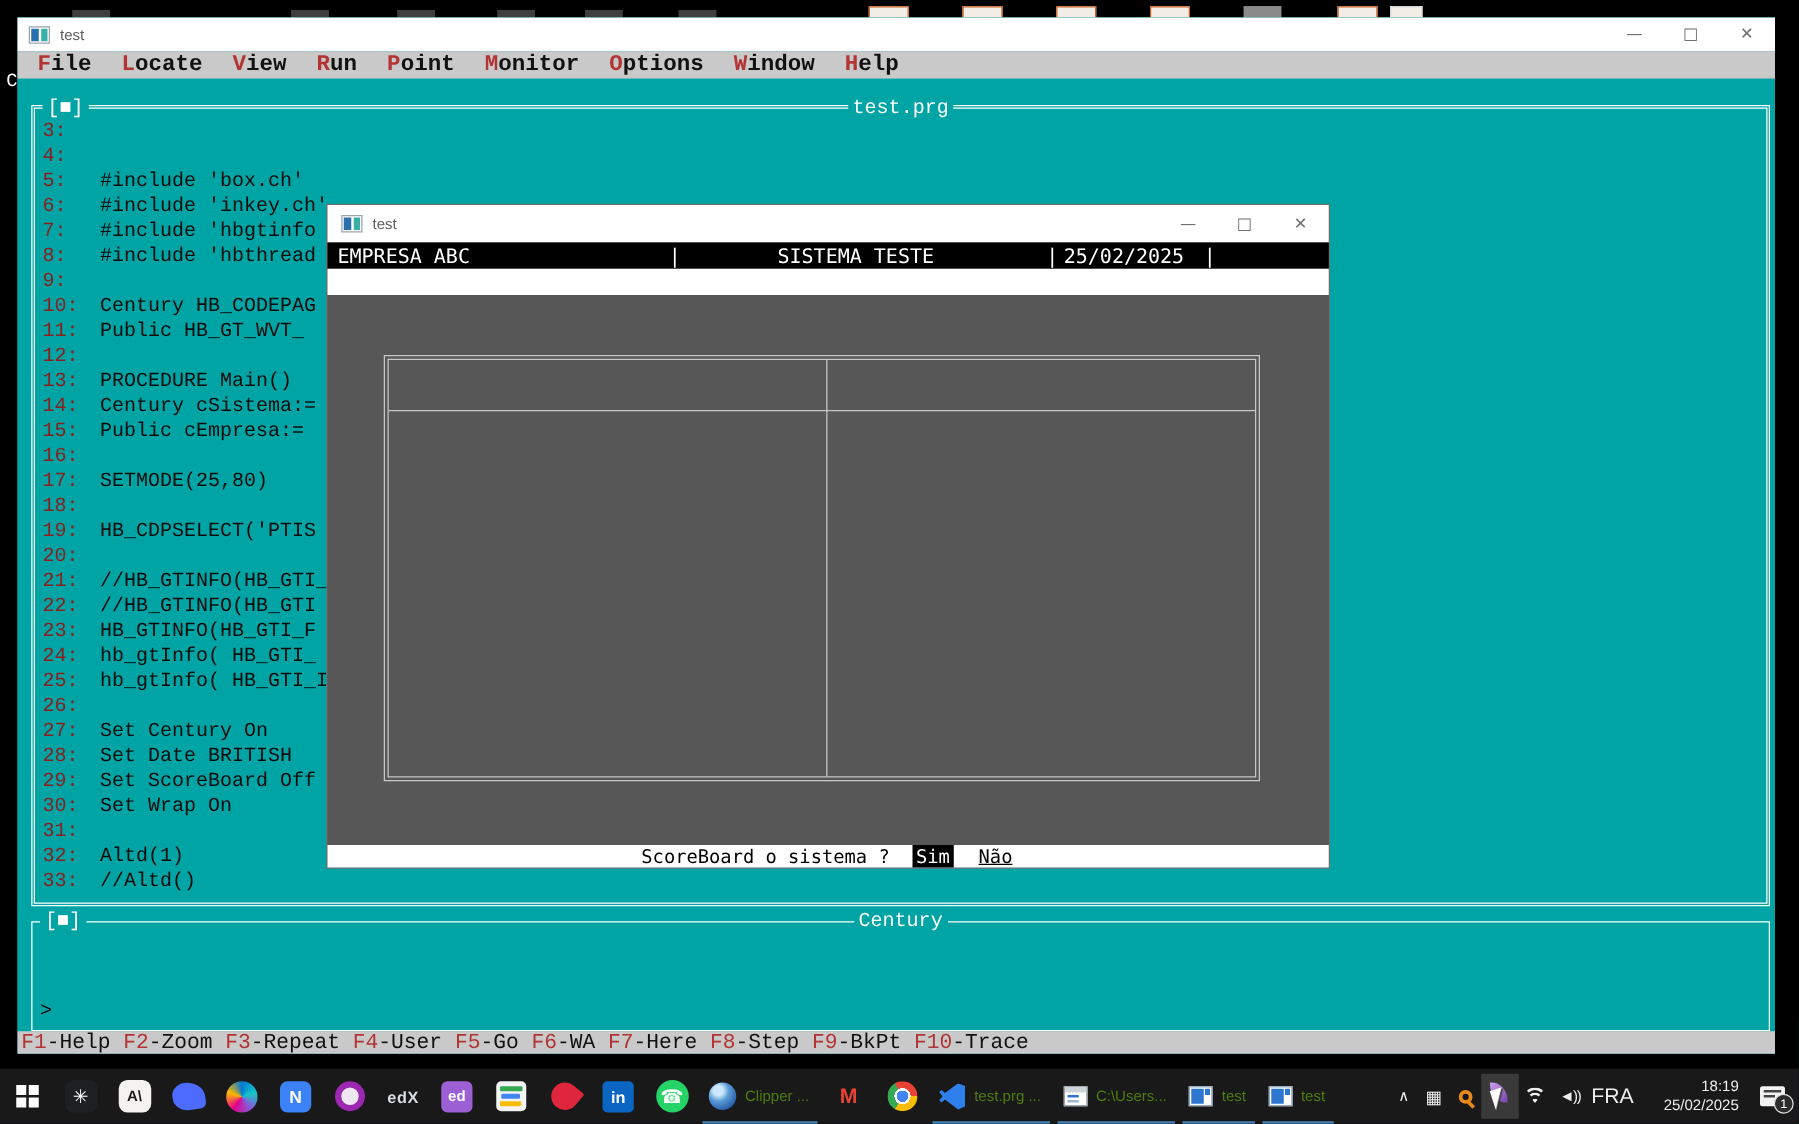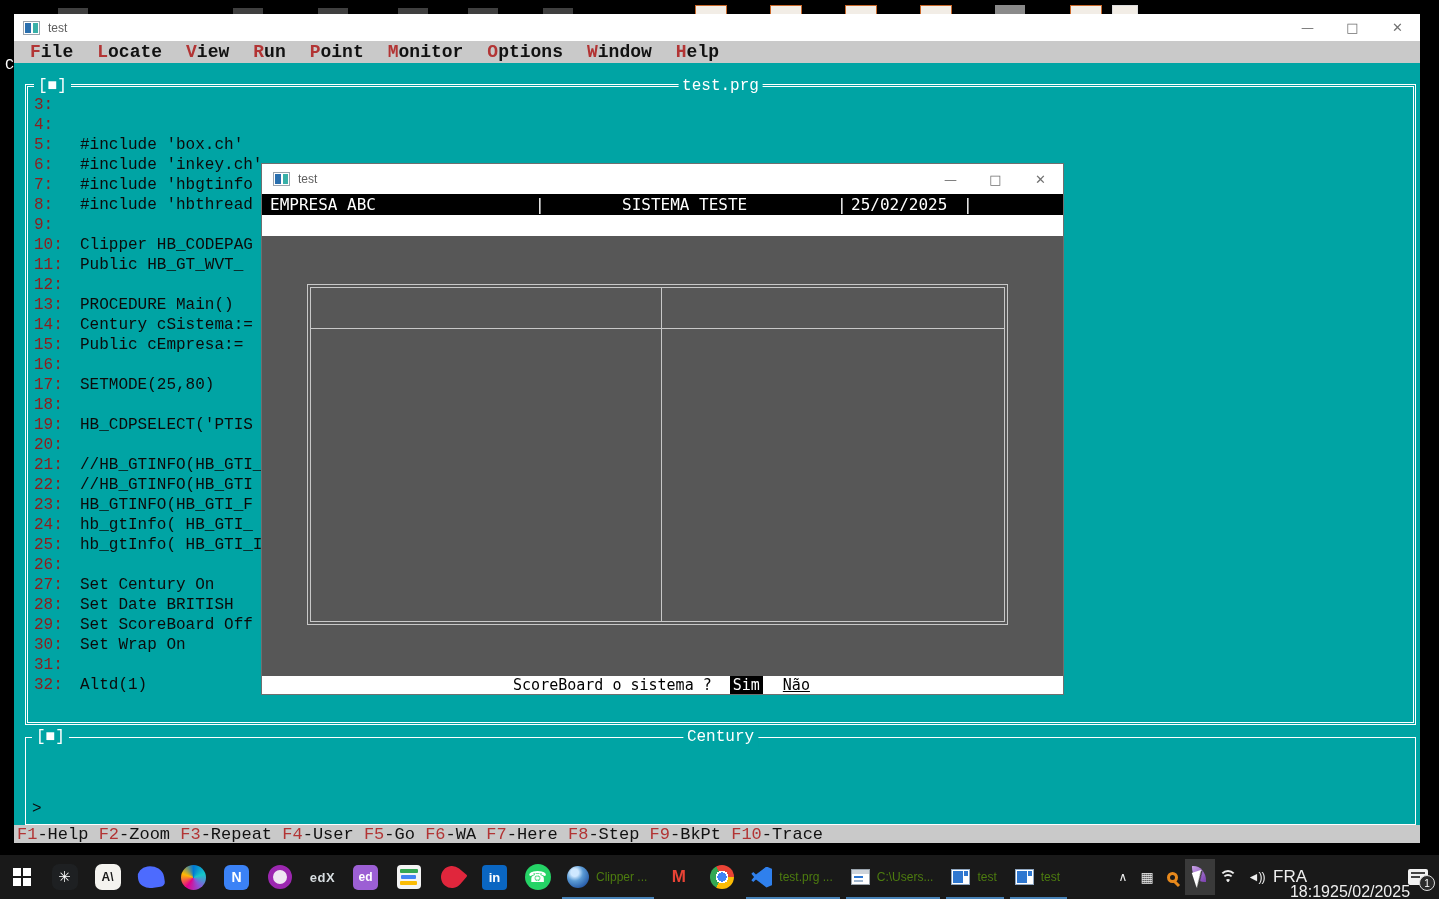--- a/index.html
+++ b/index.html
@@ -150,21 +150,21 @@
                   border-top:16px solid #fff; border-right:10px solid transparent; transform:rotate(-18deg);
                   filter:drop-shadow(1px 1px 0 #333); }
   .wifi-icon { width:26px; position:relative; height:20px; }
   .wifi-icon i { position:absolute; left:50%; bottom:3px; transform:translateX(-50%); border:2px solid transparent;
                  border-top:2px solid #eee; border-radius:50%; }
   .wifi-icon i:nth-child(1){ width:18px; height:18px; bottom:-1px; }
   .wifi-icon i:nth-child(2){ width:12px; height:12px; bottom:1px; }
   .wifi-icon i:nth-child(3){ width:5px; height:5px; bottom:3px; border-top-width:3px; }
   .speaker-icon { width:30px; font-size:12px; white-space:nowrap; letter-spacing:-1px; }
   .lang { width:38px; font-size:17px; }
-  .clock { width:88px; flex-direction:row; line-height:15px; font-size:16px; align-items:flex-end; padding-right:6px; }
+  .clock { width:88px; flex-direction:column; line-height:15px; font-size:12px; align-items:flex-end; padding-right:6px; }
   .notif { width:42px; position:relative; }
   .notif .bubble { width:20px; height:16px; background:#f2f2f2; border-radius:2px; position:relative; }
   .notif .bubble i { position:absolute; left:3px; right:3px; height:2px; background:#444; }
   .notif .bubble i:nth-child(1){ top:3px; } .notif .bubble i:nth-child(2){ top:7px; right:8px; }
   .notif .badge { position:absolute; right:4px; bottom:8px; width:16px; height:16px; border-radius:50%;
                   background:#2b2b2b; border:1px solid #ddd; color:#fff; font-size:10px;
                   display:flex; align-items:center; justify-content:center; }
 </style>
 </head>
 <body>
@@ -255,21 +255,21 @@
             <span class="code">#include 'hbthread</span>
           </div>
 
           <div class="code-line">
             <span class="num">9:</span>
             <span class="code"></span>
           </div>
 
           <div class="code-line">
             <span class="num">10:</span>
-            <span class="code">Clipper HB_CODEPAG</span>
+            <span class="code">Century HB_CODEPAG</span>
           </div>
 
           <div class="code-line">
             <span class="num">11:</span>
             <span class="code">Public HB_GT_WVT_</span>
           </div>
 
           <div class="code-line">
             <span class="num">12:</span>
             <span class="code"></span>
@@ -368,20 +368,24 @@
           <div class="code-line">
             <span class="num">31:</span>
             <span class="code"></span>
           </div>
 
           <div class="code-line">
             <span class="num">32:</span>
             <span class="code">Altd(1)</span>
           </div>
 
+          <div class="code-line">
+            <span class="num">33:</span>
+            <span class="code">//Altd()</span>
+          </div>
         </div>
     </div>
 
     <div class="cmd-box">
       <span class="box-label box-close">[■]</span>
       <span class="box-label src-title">Century</span>
       <span class="cmd-prompt">&gt;</span>
     </div>
   </div>
 

